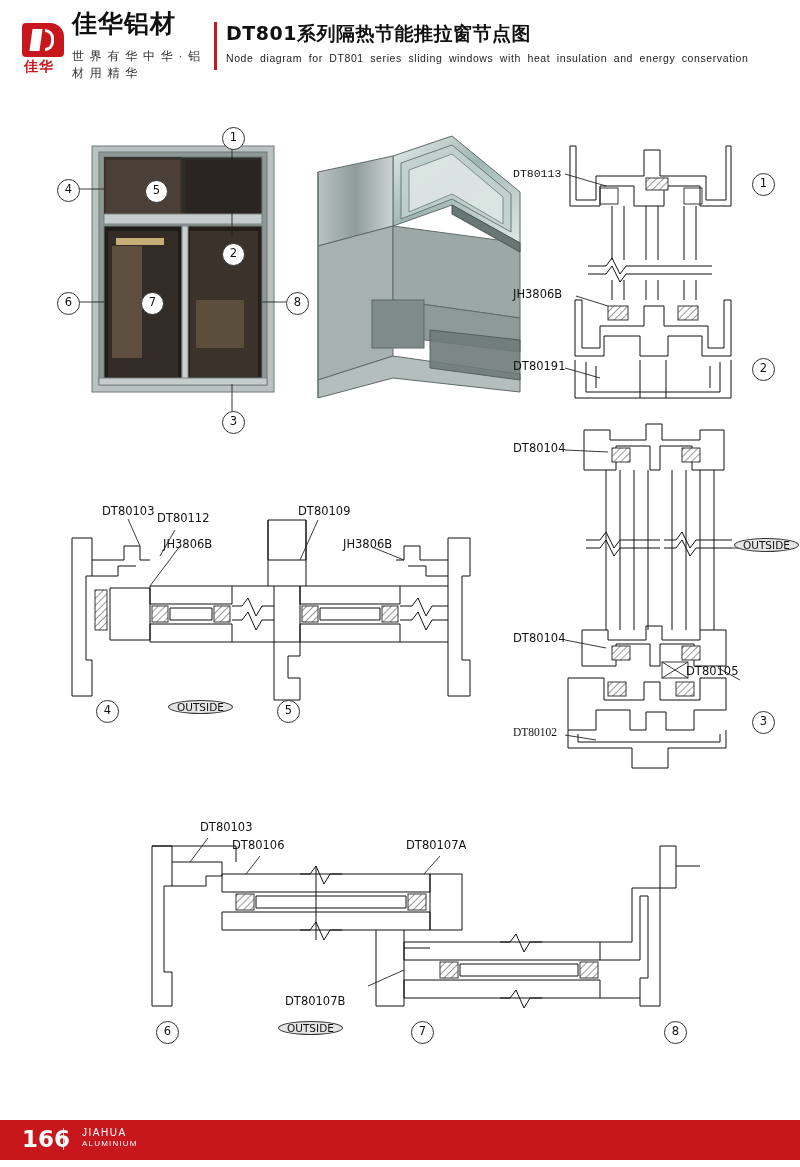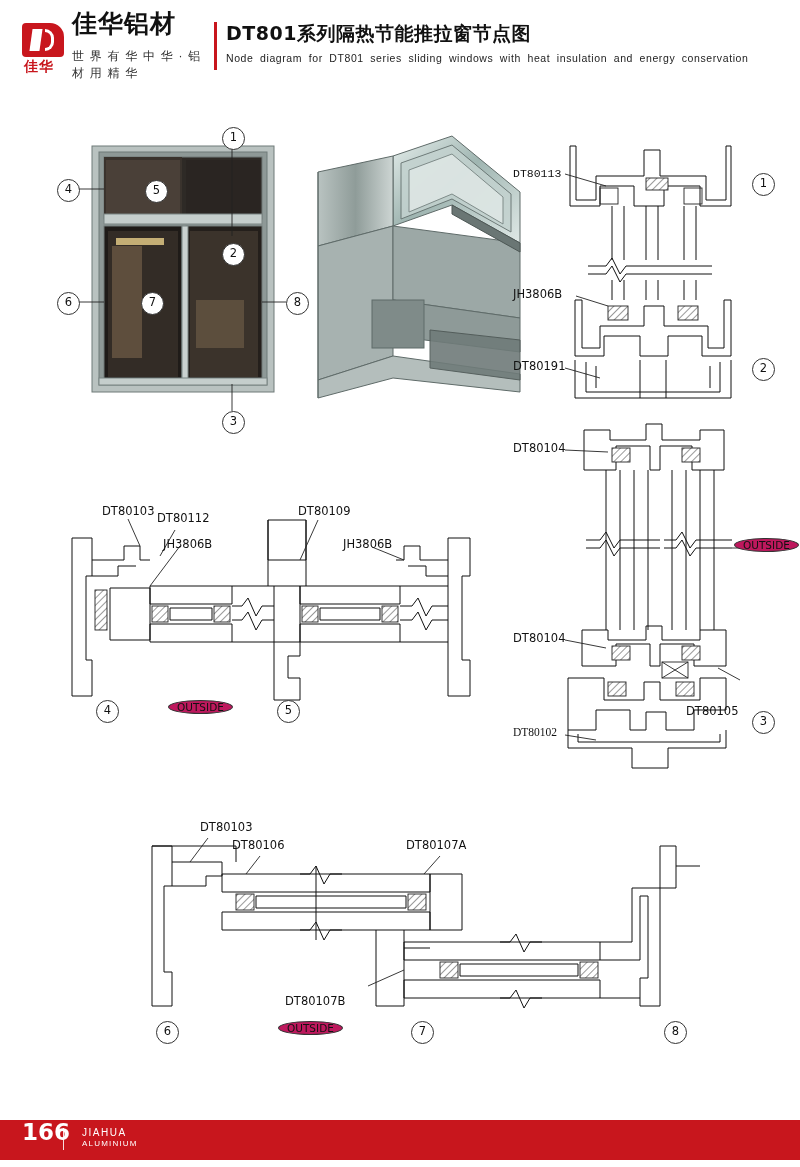--- a/index.html
+++ b/index.html
@@ -26,37 +26,37 @@
       font-family:"DejaVu Sans", sans-serif;}
   .logo-slogan{font-size:12px;color:#333;letter-spacing:1.2px;margin-top:10px;}
   .title-divider{position:absolute;left:214px;top:22px;width:3px;height:48px;background:#c8161d;}
   .title-cn{position:absolute;left:226px;top:21px;font-size:19px;font-weight:bold;color:#111;letter-spacing:0.5px;
       font-family:"DejaVu Sans", sans-serif;}
   .title-en{position:absolute;left:226px;top:52px;font-size:10.5px;color:#222;letter-spacing:0.6px;word-spacing:3px;}
 
   
   .footer{position:absolute;left:0;top:1112px;width:800px;height:55px;}
   .footer-bar{position:absolute;left:0;top:8px;width:800px;height:40px;background:#c8161d;}
-  .footer-pageno{position:absolute;left:22px;top:7px;font-size:23px;font-weight:bold;color:#fff;
+  .footer-pageno{position:absolute;left:22px;top:14px;font-size:23px;font-weight:bold;color:#fff;
       font-family:"DejaVu Sans", sans-serif;}
   .footer-sep{position:absolute;left:63px;top:16px;width:1px;height:22px;background:#fff;opacity:.85;}
   .footer-brand{position:absolute;left:82px;top:15px;font-size:10px;color:#fff;letter-spacing:1.5px;line-height:11px;}
   .footer-brand small{display:block;font-size:8px;letter-spacing:1.2px;}
 
   
   .callout{
     position:absolute;width:21px;height:21px;border:1.2px solid #333;border-radius:50%;
     background:#fff;color:#111;font-size:11.5px;line-height:19px;text-align:center;
     font-family:"DejaVu Sans", sans-serif;
   }
   .label{position:absolute;font-size:11.5px;color:#111;white-space:nowrap;
     font-family:"DejaVu Sans", sans-serif;}
   .outside{
     position:absolute;border:1.1px solid #333;border-radius:50%;
-    font-size:10.5px;color:#111;text-align:left;background:#be185d;
+    font-size:10.5px;color:#111;text-align:left;background:#e5e5e5;
     padding:0 8px;white-space:nowrap;font-family:"DejaVu Sans", sans-serif;
   }
   svg{position:absolute;left:0;top:0;overflow:visible;}
   .ln{stroke:#111;stroke-width:1;fill:none;}
   .thin{stroke:#222;stroke-width:.9;fill:none;}
   .hatch-rect{fill:url(#hatch);stroke:#222;stroke-width:.9;}
 </style>
 </head>
 <body>
 
@@ -318,21 +318,21 @@
   <div class="callout" style="left:57px;top:292px;">6</div>
   <div class="callout" style="left:141px;top:292px;">7</div>
   <div class="callout" style="left:286px;top:292px;">8</div>
   <div class="callout" style="left:222px;top:411px;">3</div>
 
   <div class="label" style="left:513px;top:167px;font-family:Liberation Mono, monospace;">DT80113</div>
   <div class="label" style="left:513px;top:287px;">JH3806B</div>
   <div class="label" style="left:513px;top:359px;">DT80191</div>
   <div class="label" style="left:513px;top:441px;">DT80104</div>
   <div class="label" style="left:513px;top:631px;">DT80104</div>
-  <div class="label" style="left:686px;top:664px;margin-top:40px;">DT80105</div>
+  <div class="label" style="left:686px;top:664px;">DT80105</div>
   <div class="label" style="left:513px;top:726px;font-family:Liberation Serif, serif;">DT80102</div>
   <div class="outside" style="left:734px;top:538px;">OUTSIDE</div>
   <div class="callout" style="left:752px;top:173px;">1</div>
   <div class="callout" style="left:752px;top:358px;">2</div>
   <div class="callout" style="left:752px;top:711px;">3</div>
 
   <div class="label" style="left:102px;top:504px;">DT80103</div>
   <div class="label" style="left:157px;top:511px;">DT80112</div>
   <div class="label" style="left:163px;top:537px;">JH3806B</div>
   <div class="label" style="left:298px;top:504px;">DT80109</div>

